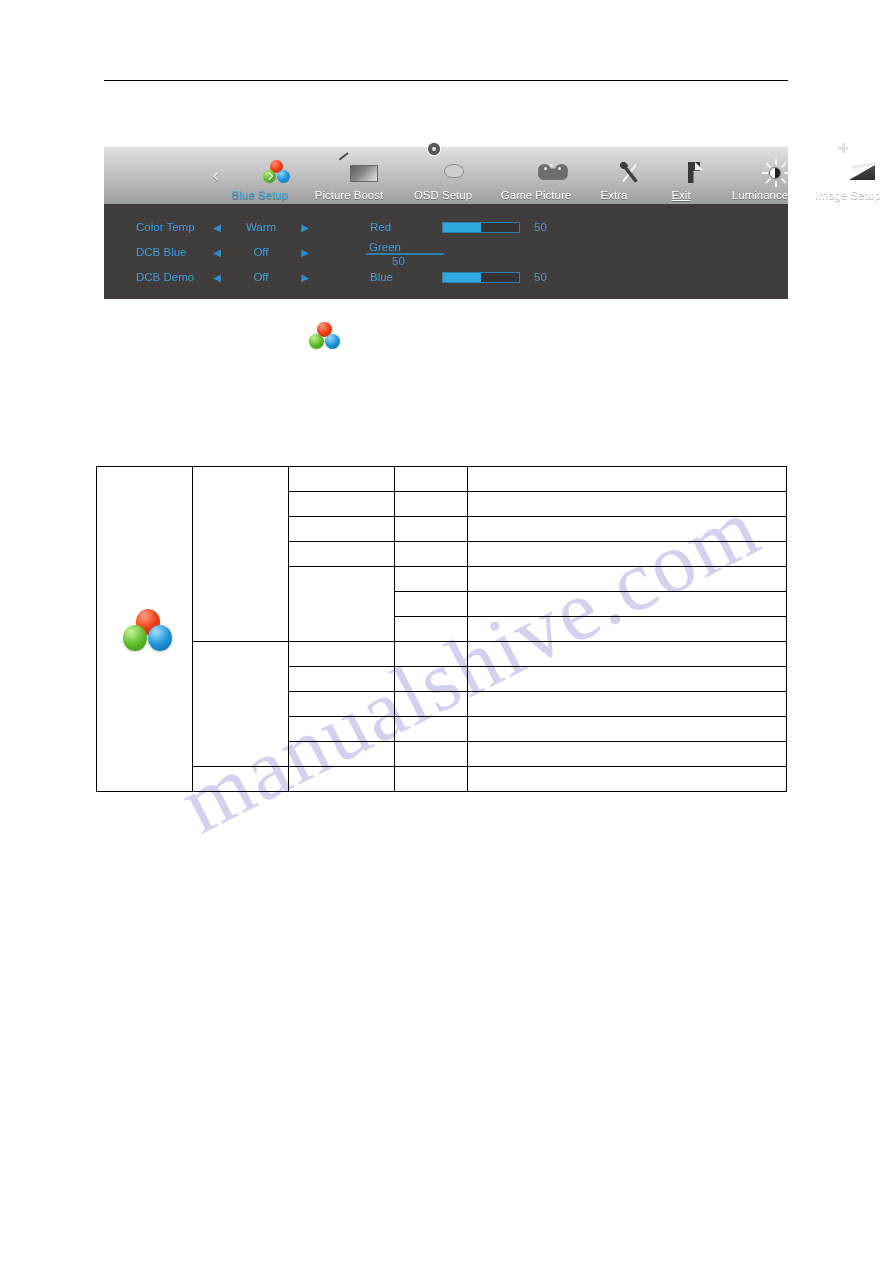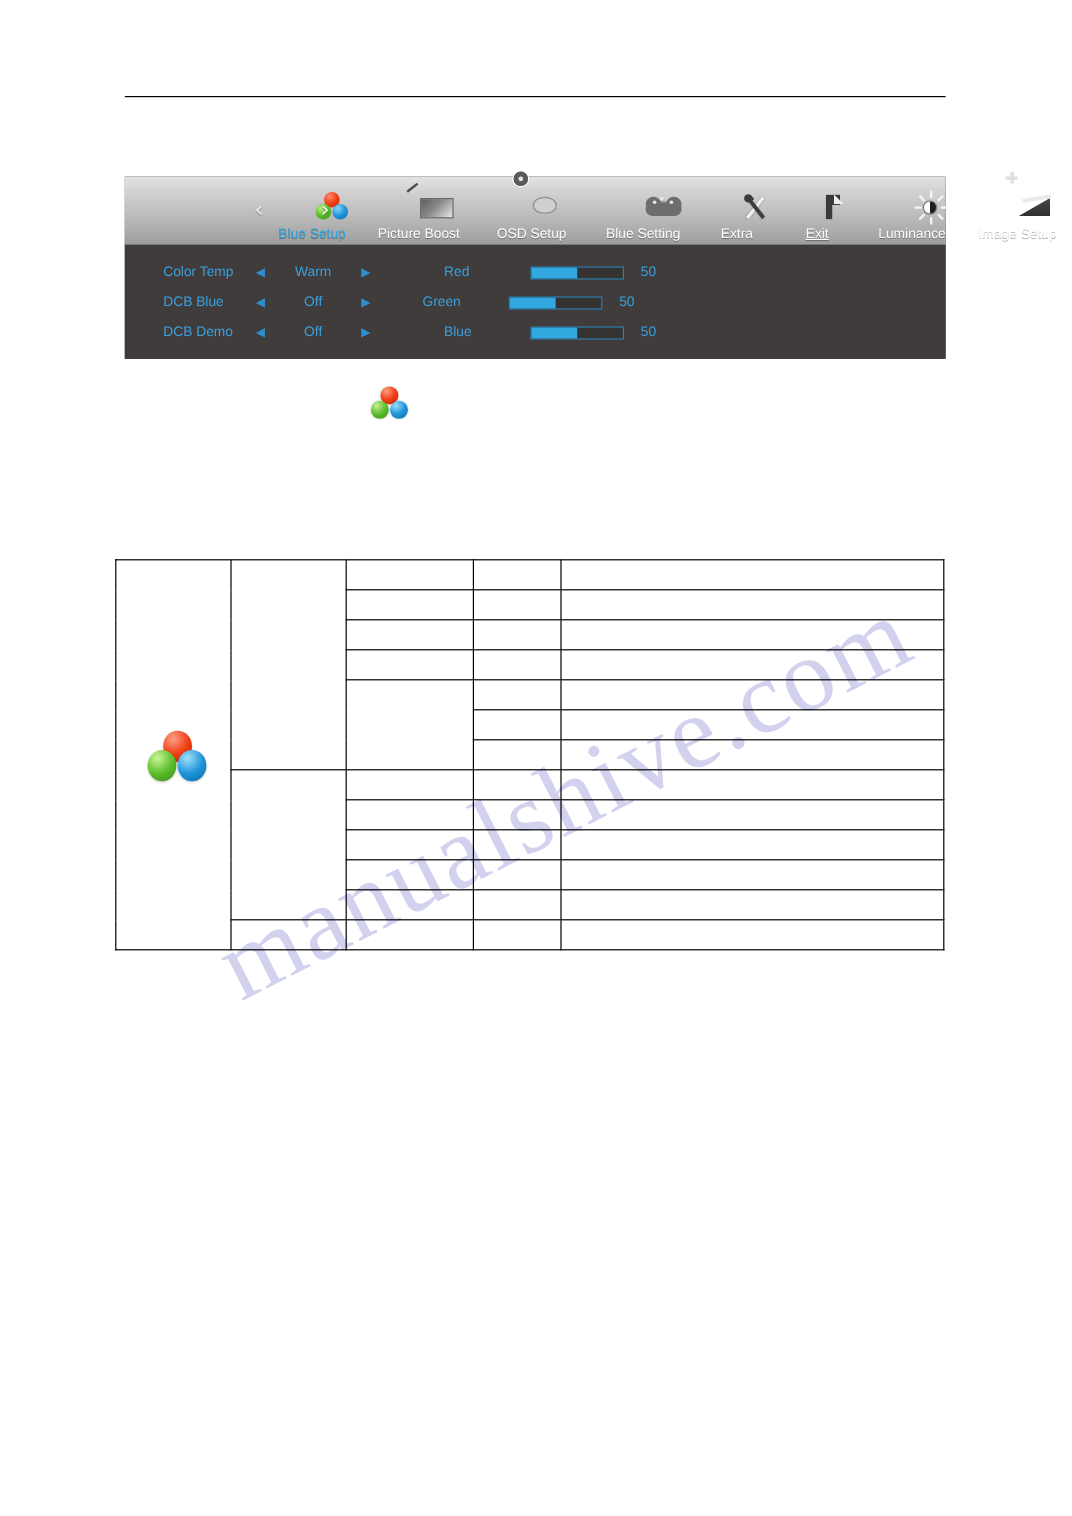--- a/index.html
+++ b/index.html
@@ -365,21 +365,21 @@
       <span class="mi-label">OSD Setup</span>
     </div>
 
     <div class="menu-item" style="left:388px; width:88px;">
       <span class="mi-icon">
         <span class="gp-ico" style="margin:0 auto;">
           <span class="pad"></span>
           <span class="dot d1"></span><span class="dot d2"></span><span class="dot d3"></span>
         </span>
       </span>
-      <span class="mi-label">Blue Setting</span>
+      <span class="mi-label">Game Picture</span>
     </div>
 
     <div class="menu-item" style="left:482px; width:56px;">
       <span class="mi-icon">
         <span class="ex-ico" style="margin:0 auto;">
           <span class="t1"></span><span class="t2"></span>
         </span>
       </span>
       <span class="mi-label">Extra</span>
     </div>
@@ -444,21 +444,21 @@
     </div>
 
     <div class="sld-row" style="left:266px; top:12px;">
       <span class="sld-label">Red</span>
       <span class="slider">
         <span class="fill" style="width:50%;"></span>
       </span>
       <span class="sld-val">50</span>
     </div>
 
-    <div class="sld-row" style="left:248px; top:37px;">
+    <div class="sld-row" style="left:262px; top:37px;flex-direction:column;">
       <span class="sld-label">Green</span>
       <span class="slider">
         <span class="fill" style="width:50%;"></span>
       </span>
       <span class="sld-val">50</span>
     </div>
 
     <div class="sld-row" style="left:266px; top:62px;">
       <span class="sld-label">Blue</span>
       <span class="slider">

